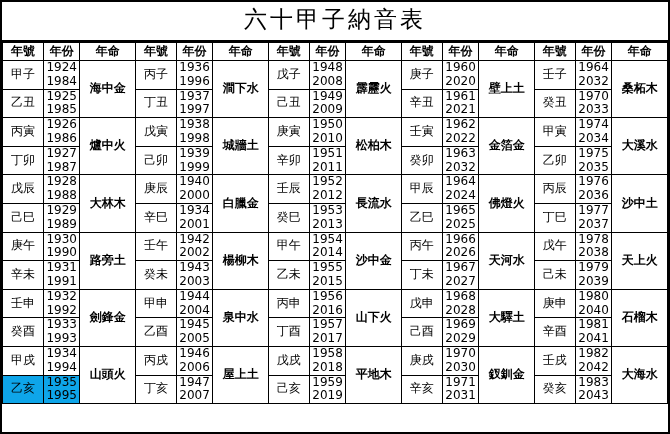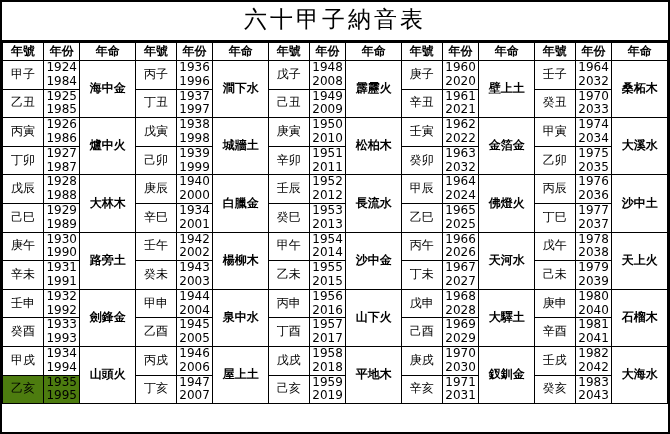--- a/index.html
+++ b/index.html
@@ -57,21 +57,21 @@
     line-height:1.25;
     height:27px;
   }
   .ym{
     font-size:13px;
     width:52px;
     font-weight:bold;
   }
   .yr span{display:block;}
   .hl{
-    background:#4d7c0f;
+    background:#0ea5e9;
   }
 </style>
 </head>
 <body>
 
 <div id="sheet">
 
   <div class="title-wrap">
     <div class="title-cell" style="text-align:center;">六十甲子納音表</div>
   </div>

